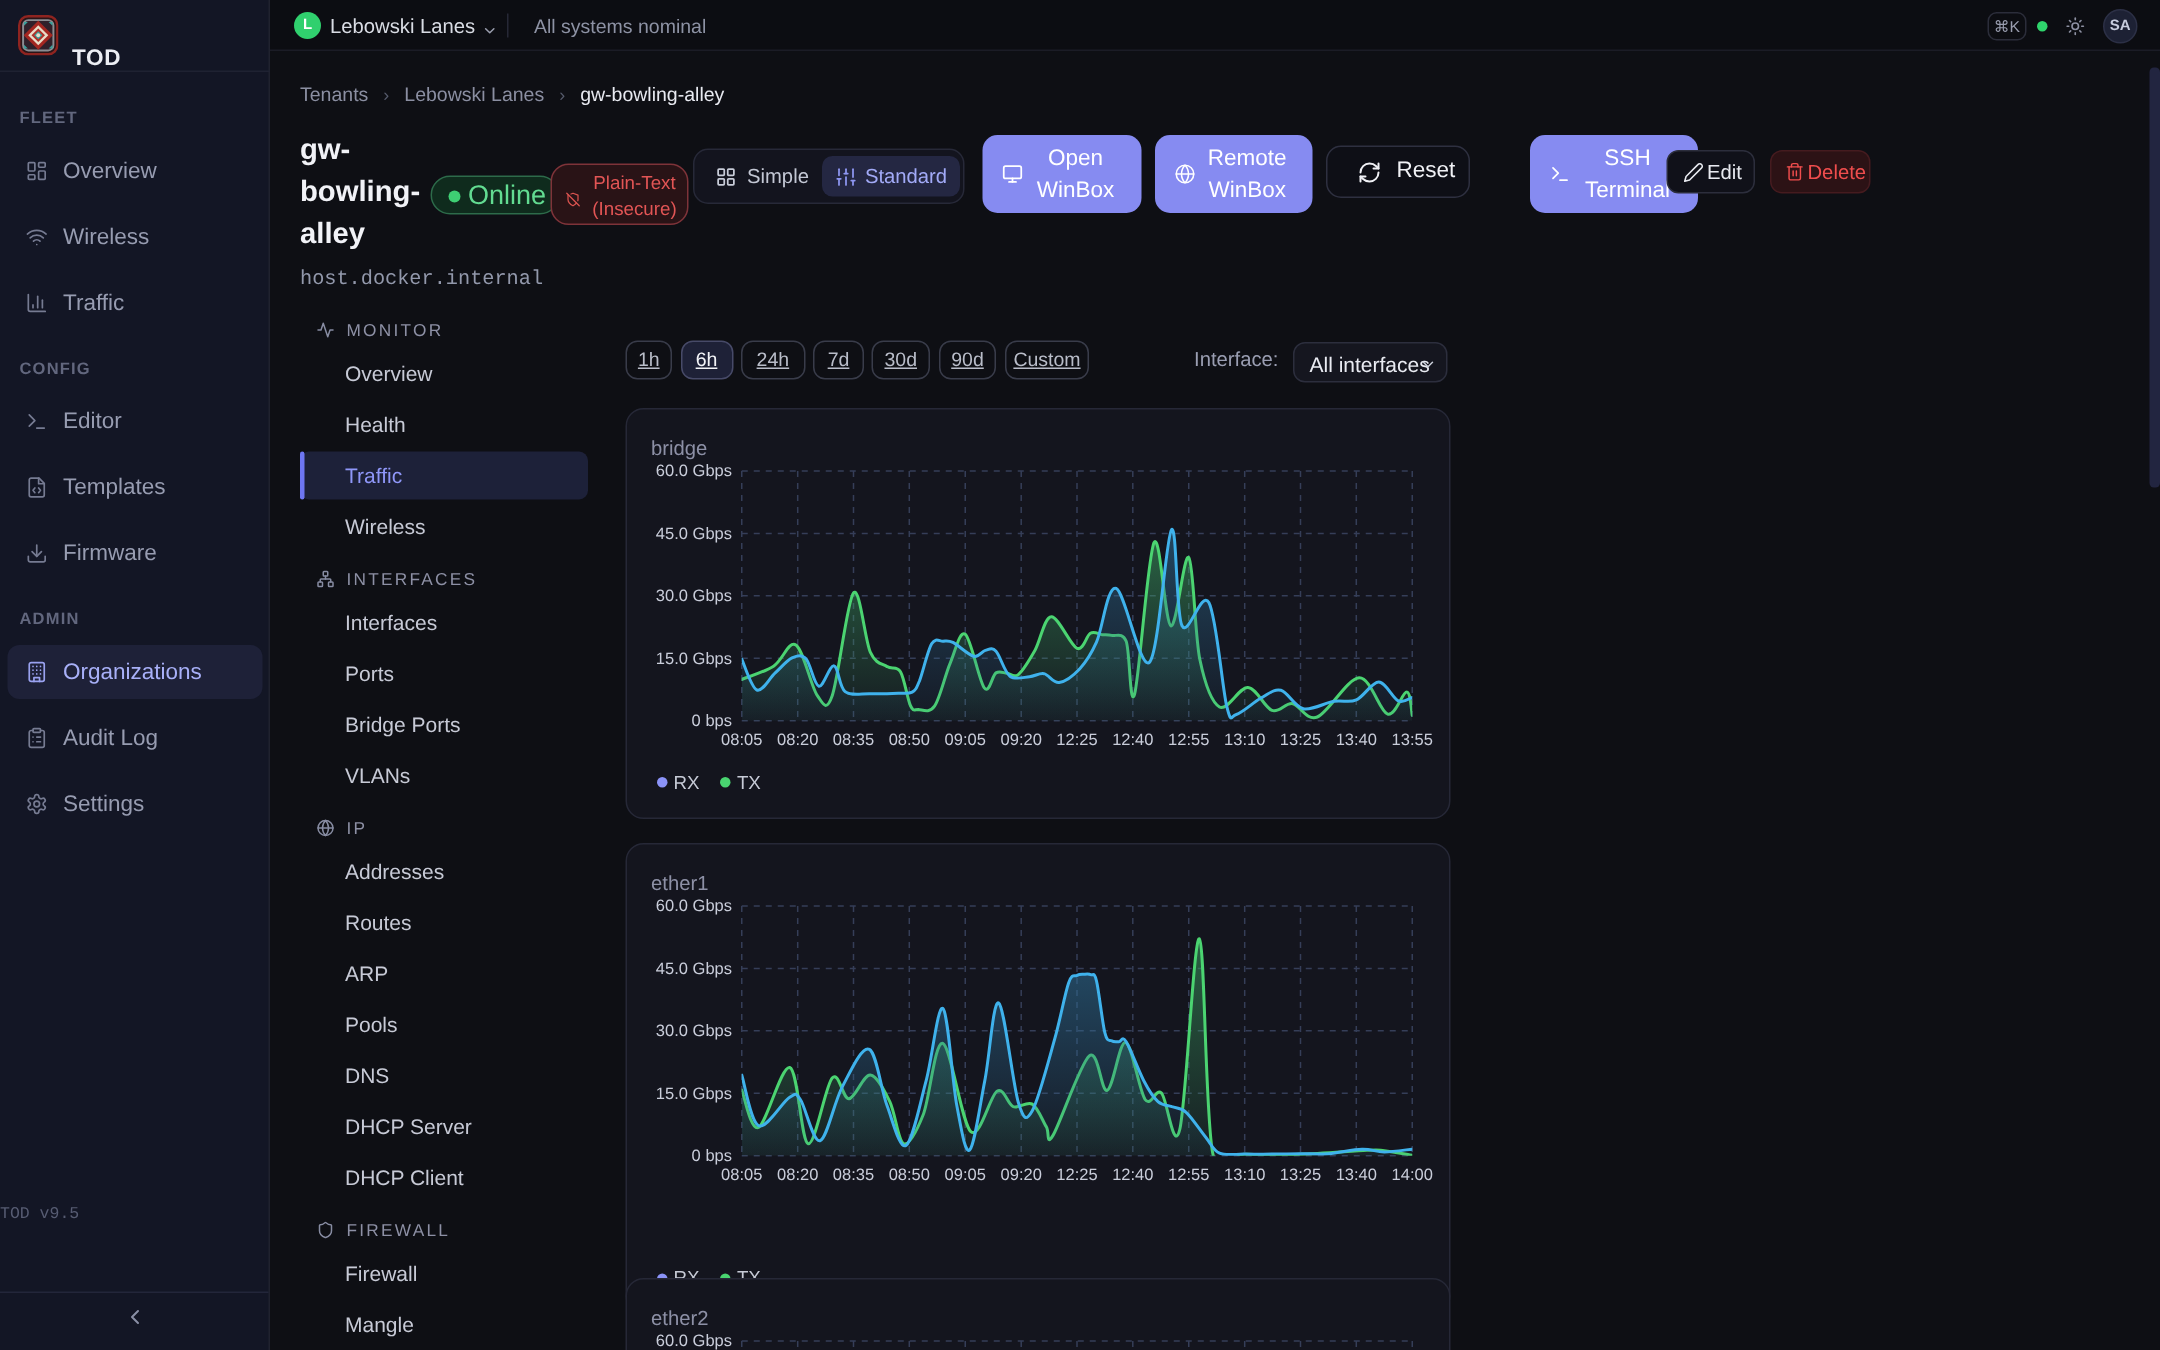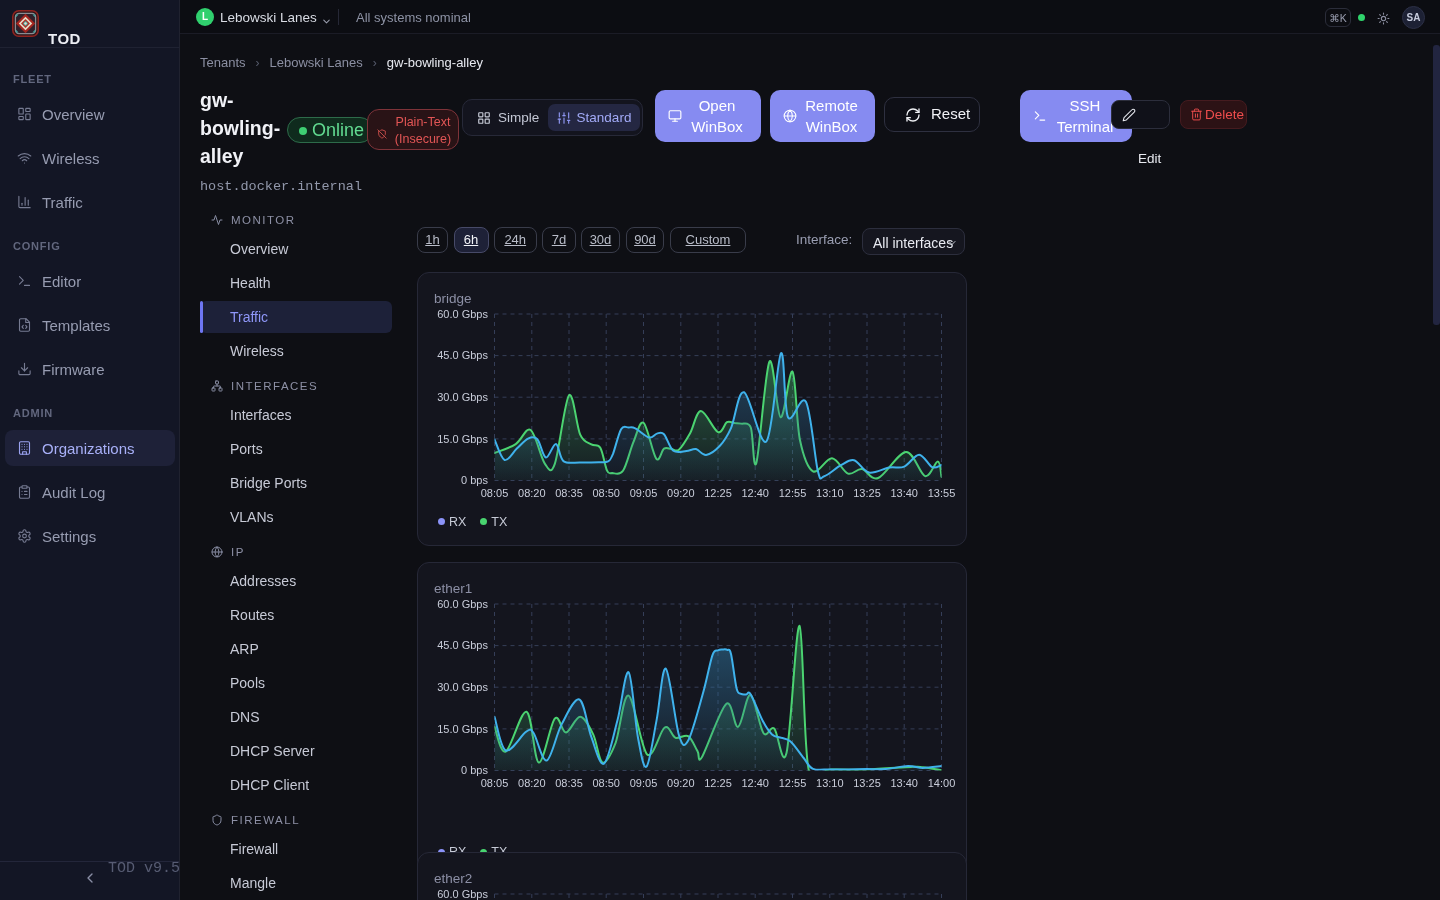--- a/index.html
+++ b/index.html
@@ -9,21 +9,21 @@
 #sidebar { position:absolute; left:0; top:0; width:180px; height:900px; background:#131625; border-right:1px solid #20222f; }
 #logo-row { position:absolute; left:0; top:0; width:180px; height:48px; border-bottom:1px solid #1f2232; }
 #logo-box { position:absolute; left:12px; top:10px; width:27px; height:27px; border-radius:6px; }
 #logo-txt { position:absolute; left:48px; top:14px; font-size:15px; font-weight:700; color:#eceef4; letter-spacing:0.5px;margin-top:16px; }
 .sb-h { position:absolute; left:13px; font-size:11px; font-weight:700; letter-spacing:0.8px; color:#62677e; }
 .sb-item { position:absolute; left:0; width:180px; height:44px; }
 .sb-item .txt { position:absolute; left:42px; top:50%; transform:translateY(-50%); font-size:15px; color:#979cb1; }
 .sb-item svg { position:absolute; left:17px; top:50%; transform:translateY(-50%); }
 .sb-item.active .pill { position:absolute; left:5px; top:4px; width:170px; height:36px; background:#1e2138; border-radius:8px; }
 .sb-item.active .txt { color:#a8b0f8; }
-#sb-version { position:absolute; left:0; top:860px; width:180px; text-align:right; font-family:"Liberation Mono",monospace; font-size:15px; color:#575c73; }
+#sb-version { position:absolute; left:0; top:804px; width:180px; text-align:left; font-family:"Liberation Mono",monospace; font-size:11px; color:#575c73; }
 #sb-footline { position:absolute; left:0; top:861px; width:179px; border-top:1px solid #23263a; }
 #sb-collapse { position:absolute; left:0; top:870px; width:180px; height:22px; text-align:center; color:#8a8fa6; font-size:14px; }
 
 #topbar { position:absolute; left:180px; top:0; width:1260px; height:34px; background:#0c0d12; border-bottom:1px solid #1b1c26; }
 #tb-av { position:absolute; left:16px; top:8px; width:18px; height:18px; border-radius:50%; background:#30d06e; color:#fff; font-size:10px; font-weight:700; text-align:center; line-height:18px; }
 #tb-name { position:absolute; left:40px; top:10px; font-size:13.5px; font-weight:400; color:#d9dce4; }
 #tb-chev { position:absolute; left:141px; top:13px; }
 #tb-sep { position:absolute; left:158px; top:9px; height:16px; border-left:1px solid #262836; }
 #tb-status { position:absolute; left:176px; top:10px; font-size:13px; color:#8d92a4; }
 #tb-kbd { position:absolute; left:1145px; top:8px; width:26px; height:19px; border:1px solid #2b2d3a; border-radius:6px; color:#9a9eb0; font-size:10.5px; text-align:center; line-height:18px; }
@@ -53,21 +53,21 @@
 .btn-purple { background:#868bf1; color:#fff; font-size:15px; text-align:center; }
 .btn-purple .lines { position:absolute; left:24px; right:6px; top:50%; transform:translateY(-50%); line-height:21px; }
 .btn-purple svg { position:absolute; left:13px; top:50%; transform:translateY(-50%); }
 #btn-open { left:475px; top:56px; width:106px; height:52px; }
 #btn-remote { left:590px; top:56px; width:105px; height:52px; }
 #btn-reset { left:704px; top:63px; width:96px; height:35px; background:#0e0f16; border:1px solid #2e3040; border-radius:10px; color:#f0f1f5; font-size:15px; }
 #btn-reset .t { position:absolute; left:46px; top:7px; }
 #btn-reset svg { position:absolute; left:20px; top:9px; }
 #btn-ssh { left:808px; top:56px; width:112px; height:52px;margin-left:32px; }
 #btn-edit { left:931px; top:66px; width:59px; height:29px; background:#101119; border:1px solid #2c2e3c; border-radius:8px; color:#e8eaf0; font-size:13.5px; }
-#btn-edit .t { position:absolute; left:26px; top:6px;margin-top:44px; }
+#btn-edit .t { position:absolute; left:26px; top:6px; }
 #btn-edit svg { position:absolute; left:10px; top:7px; }
 #btn-del { left:1000px; top:66px; width:67px; height:29px; background:#2c1215; border:1px solid #451b1f; border-radius:8px; color:#ef4d4d; font-size:13.5px; }
 #btn-del .t { position:absolute; left:24px; top:6px; }
 #btn-del svg { position:absolute; left:9px; top:7px; }
 
 #subnav { position:absolute; left:20px; top:173px; width:192px; height:693px; }
 .sn-h { position:absolute; left:11px; font-size:11.5px; font-weight:400; letter-spacing:1.5px; color:#8d90a5; }
 .sn-h svg { vertical-align:-2px; margin-right:8px; }
 .sn-i { position:absolute; left:30px; font-size:14px; color:#c7cad6; }
 .sn-active-bg { position:absolute; left:0px; width:192px; height:32px; background:#1d2139; border-radius:6px; }
@@ -345,21 +345,21 @@
 <div class="sn-i" style="top:634px">Firewall</div>
 <div class="sn-i" style="top:668px">Mangle</div>
 </div>
 <div id="chartcol">
 <div class="trbtn" style="left:0px;width:31px;line-height:24px">1h</div>
 <div class="trbtn active" style="left:36.5px;width:35px;line-height:24px">6h</div>
 <div class="trbtn" style="left:77px;width:42.5px;line-height:24px">24h</div>
 <div class="trbtn" style="left:125px;width:34px;line-height:24px">7d</div>
 <div class="trbtn" style="left:164px;width:39px;line-height:24px">30d</div>
 <div class="trbtn" style="left:209px;width:38px;line-height:24px">90d</div>
-<div class="trbtn" style="left:253px;width:76px;line-height:24px">Custom</div>
+<div class="trbtn" style="left:253px;width:56px;line-height:24px">Custom</div>
 <div id="if-label">Interface:</div>
 <div id="if-select">
           <span class="t">All interfaces</span>
           <svg width="12" height="12" viewBox="0 0 24 24" fill="none" stroke="#c9cdd8" stroke-width="2" stroke-linecap="round" stroke-linejoin="round">
             <polyline points="6 9 12 15 18 9"></polyline>
           </svg>
         </div>
   <div class="card" style="top:98.5px;height:274px;">
     <div class="ctitle">bridge</div>
     <svg width="550" height="274" viewBox="0 0 550 274" style="position:absolute;left:0;top:0">

